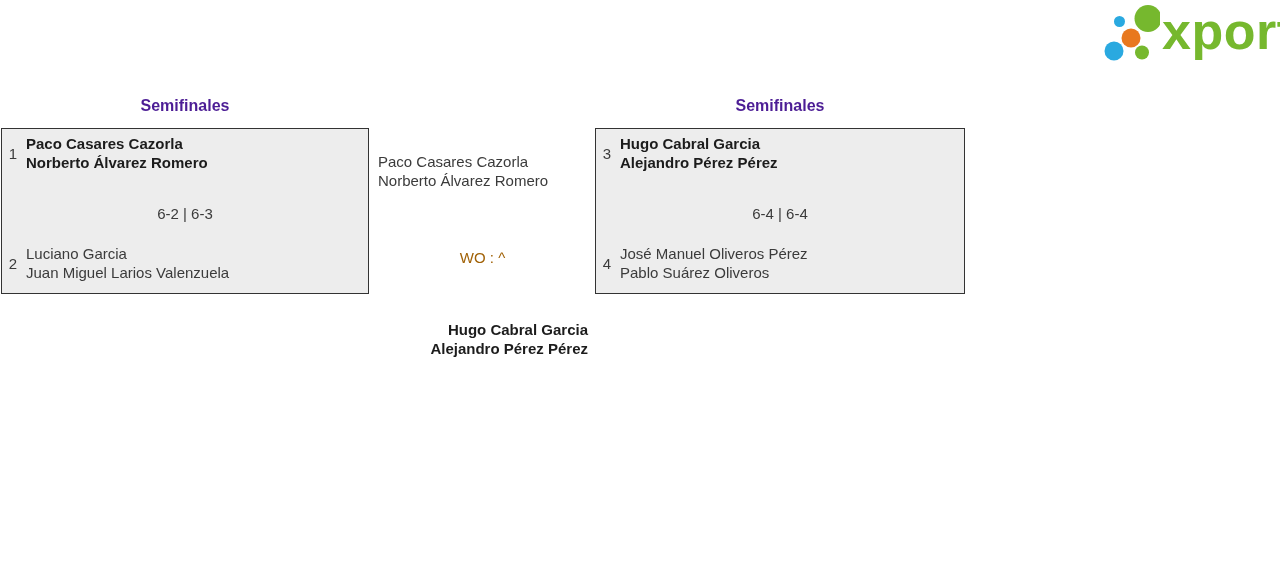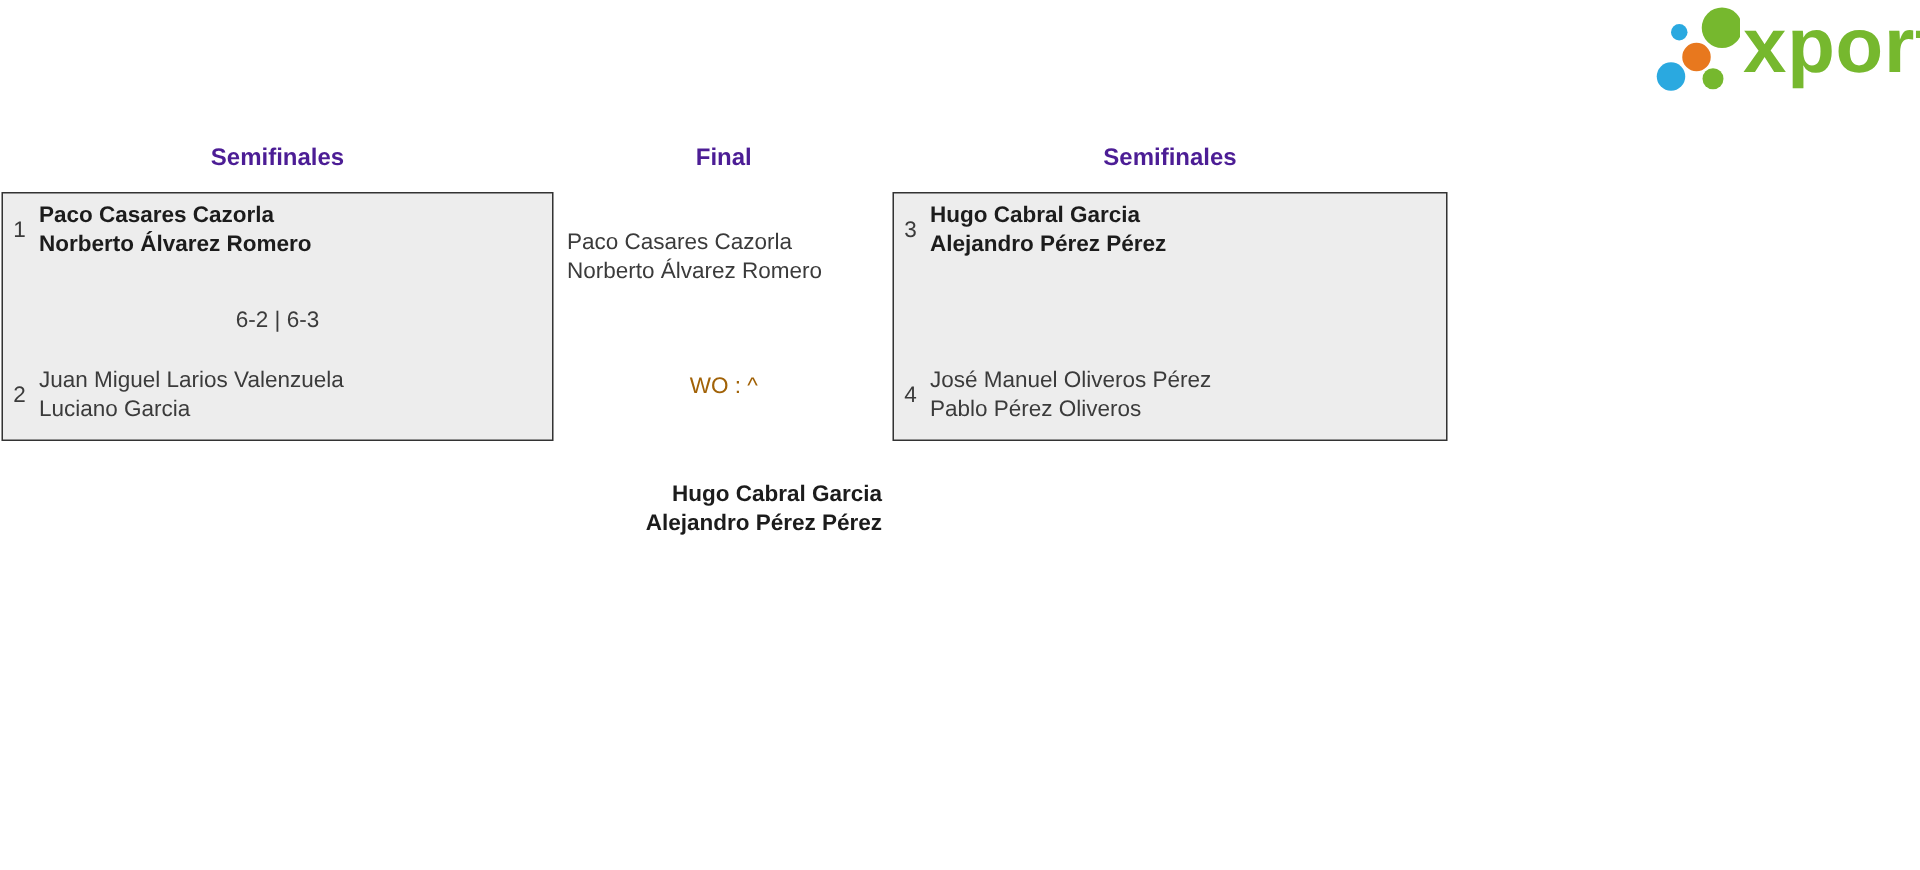--- a/index.html
+++ b/index.html
@@ -149,37 +149,36 @@
       <circle cx="19.5" cy="19.5" r="5.5" fill="#2aa9e0"></circle>
       <circle cx="48" cy="16.5" r="13.5" fill="#76b82e"></circle>
       <circle cx="31" cy="36" r="9.5" fill="#e8781e"></circle>
       <circle cx="14" cy="49" r="9.5" fill="#2aa9e0"></circle>
       <circle cx="42" cy="50.5" r="7" fill="#76b82e"></circle>
     </svg>
     <span class="logo-text">xporty</span>
   </div>
 
   <div class="col-header left">Semifinales</div>
-  <div class="col-header mid">Final</div>
   <div class="col-header right">Semifinales</div>
 
   <div class="match-box left">
     <div class="pair top">
       <span class="seed">1</span>
       <div class="names bold">
         <div>Paco Casares Cazorla</div>
         <div>Norberto Álvarez Romero</div>
       </div>
     </div>
     <div class="score">6-2 | 6-3</div>
     <div class="pair bottom">
       <span class="seed">2</span>
       <div class="names">
+        <div>Luciano Garcia</div>
         <div>Juan Miguel Larios Valenzuela</div>
-        <div>Luciano Garcia</div>
       </div>
     </div>
   </div>
 
   <div class="final-col">
     <div class="final-team-top">
       <div>Paco Casares Cazorla</div>
       <div>Norberto Álvarez Romero</div>
     </div>
     <div class="final-score">WO : ^</div>
@@ -190,22 +189,23 @@
   </div>
 
   <div class="match-box right">
     <div class="pair top">
       <span class="seed">3</span>
       <div class="names bold">
         <div>Hugo Cabral Garcia</div>
         <div>Alejandro Pérez Pérez</div>
       </div>
     </div>
+    <div class="score">6-4 | 6-4</div>
     <div class="pair bottom">
       <span class="seed">4</span>
       <div class="names">
         <div>José Manuel Oliveros Pérez</div>
-        <div>Pablo Pérez Oliveros</div>
+        <div>Pablo Suárez Oliveros</div>
       </div>
     </div>
   </div>
 
 </div>
 
 </body></html>

